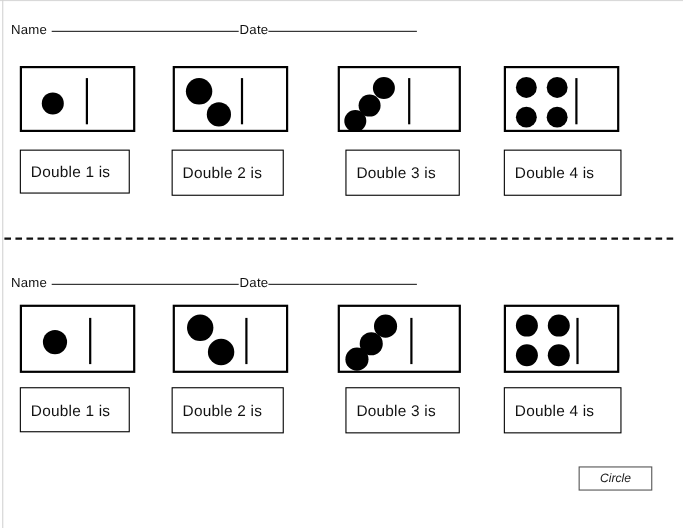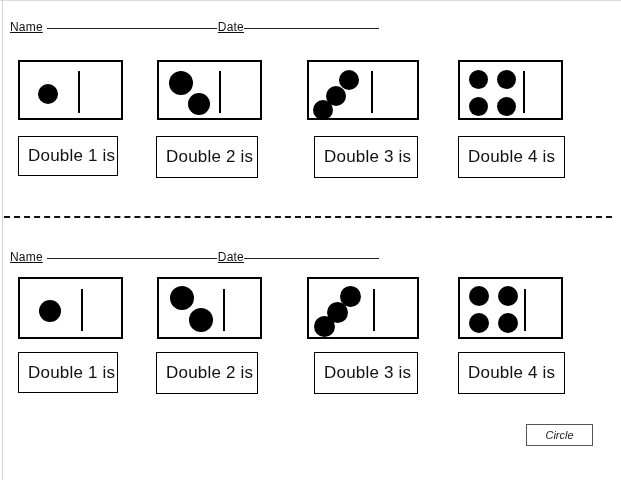--- a/index.html
+++ b/index.html
@@ -37,21 +37,21 @@
   .name-row {
     position: absolute;
     left: 10px;
     width: 400px;
     height: 18px;
     font-size: 12px;
     color: #111111;
     white-space: nowrap;
     letter-spacing: 0.2px;
   }
-  .name-label, .date-label { display: inline; text-decoration: underline; }
+  .name-label, .date-label { display: inline; }
   .rule {
     display: inline-block;
     border-bottom: 1.2px solid #222222;
     vertical-align: 2px;
   }
   .rule-name { width: 170px; margin: 0 1px 0 4px; }
   .rule-date { width: 135px; margin-left: 0px; }
 
   
   .domino {
@@ -74,21 +74,21 @@
   
   .answer-box {
     position: absolute;
     box-sizing: border-box;
     border: 1.5px solid #000000;
     background: #ffffff;
     display: flex;
     align-items: center;
   }
   .answer-text {
-    font-size: 17px;
+    font-size: 14px;
     color: #111111;
     padding-left: 9px;
     letter-spacing: 0.2px;
     text-align: right;
   }
 
   
   .cut-line {
     position: absolute;
     left: 4px;

